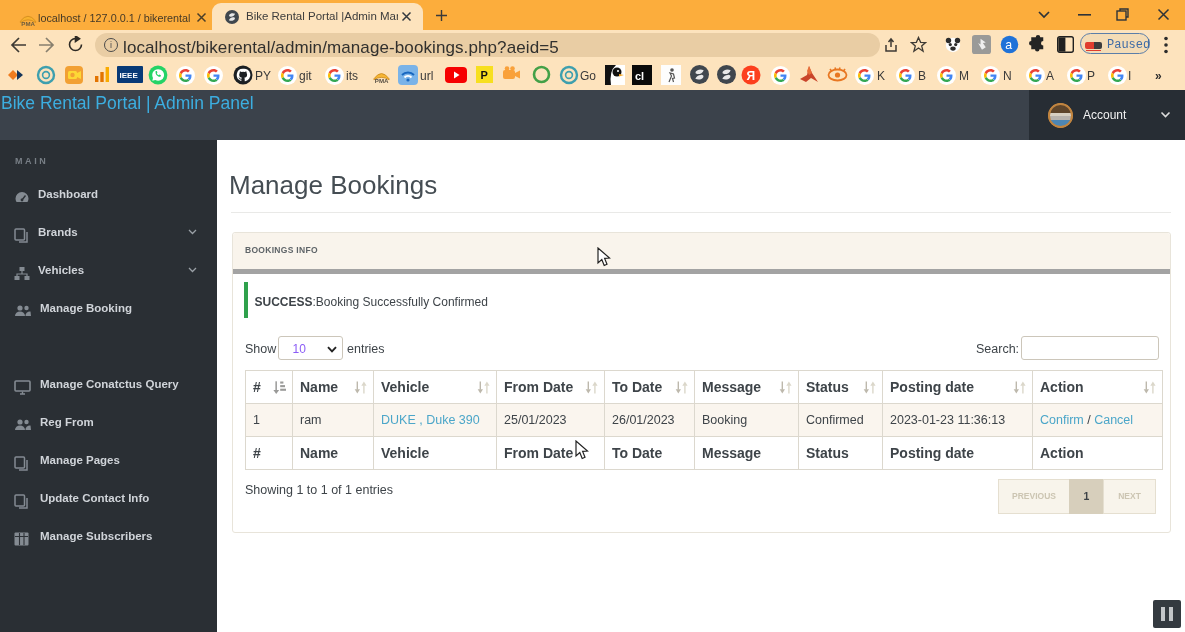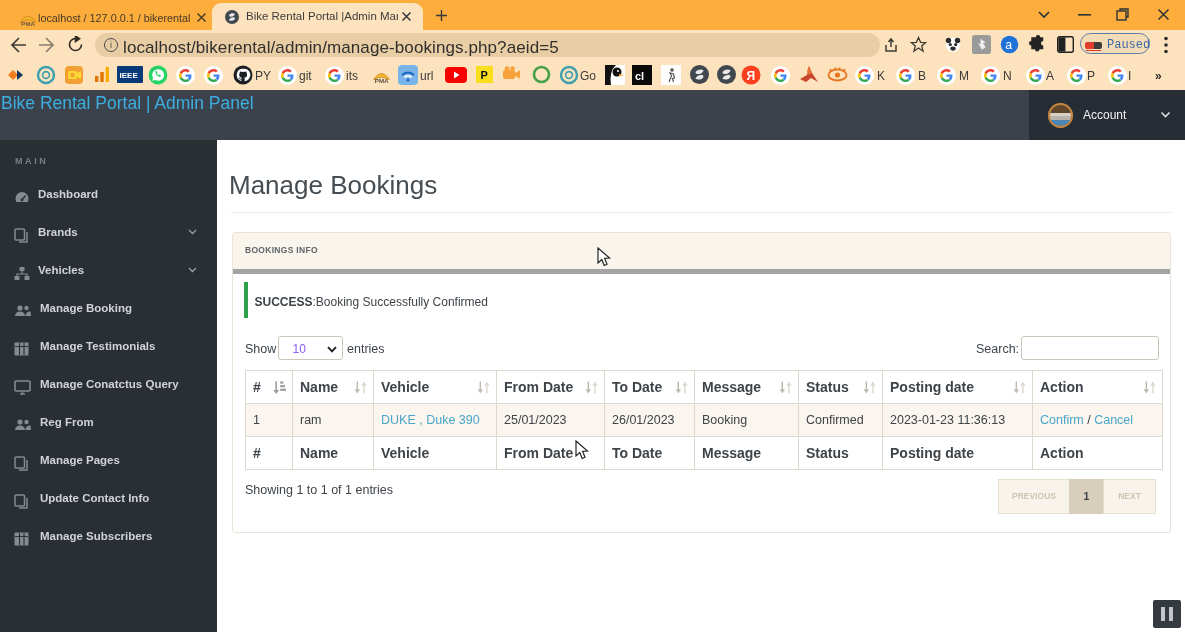--- a/index.html
+++ b/index.html
@@ -413,27 +413,20 @@
         </svg>
     </div>
     <div class="mitem" style="top:150px">
       <svg width="17" height="14" viewBox="0 0 17 14">
           <circle cx="6" cy="4" r="2.6" fill="#848b92"></circle>
           <path d="M1 12 a5 4.5 0 0 1 10 0 z" fill="#848b92"></path>
           <circle cx="12.5" cy="4" r="2.2" fill="#848b92"></circle>
           <path d="M11.5 12 a4.5 4 0 0 1 5 -4.5 l0.5 4.5 z" fill="#848b92"></path>
         </svg>
       <span class="mtx" style="left:40px">Manage Booking</span>
-    </div>
-    <div class="mitem" style="top:188px">
-      <svg width="15" height="14" viewBox="0 0 15 14">
-          <rect x="0.5" y="0.5" width="14" height="13" rx="1" fill="#848b92"></rect>
-          <path d="M1 4.5 H14 M5.5 1 V13 M10 1 V13" stroke="#2c3136" stroke-width="1.1"></path>
-        </svg>
-      <span class="mtx" style="left:40px">Manage Testimonials</span>
     </div>
     <div class="mitem" style="top:226px">
       <svg width="17" height="15" viewBox="0 0 17 15">
           <rect x="1" y="1" width="15" height="10" rx="1" fill="none" stroke="#848b92" stroke-width="1.6"></rect>
           <path d="M6 14 H11 M8.5 11.5 V14" stroke="#848b92" stroke-width="1.4"></path>
         </svg>
       <span class="mtx" style="left:40px">Manage Conatctus Query</span>
     </div>
     <div class="mitem" style="top:264px">
       <svg width="17" height="14" viewBox="0 0 17 14">

